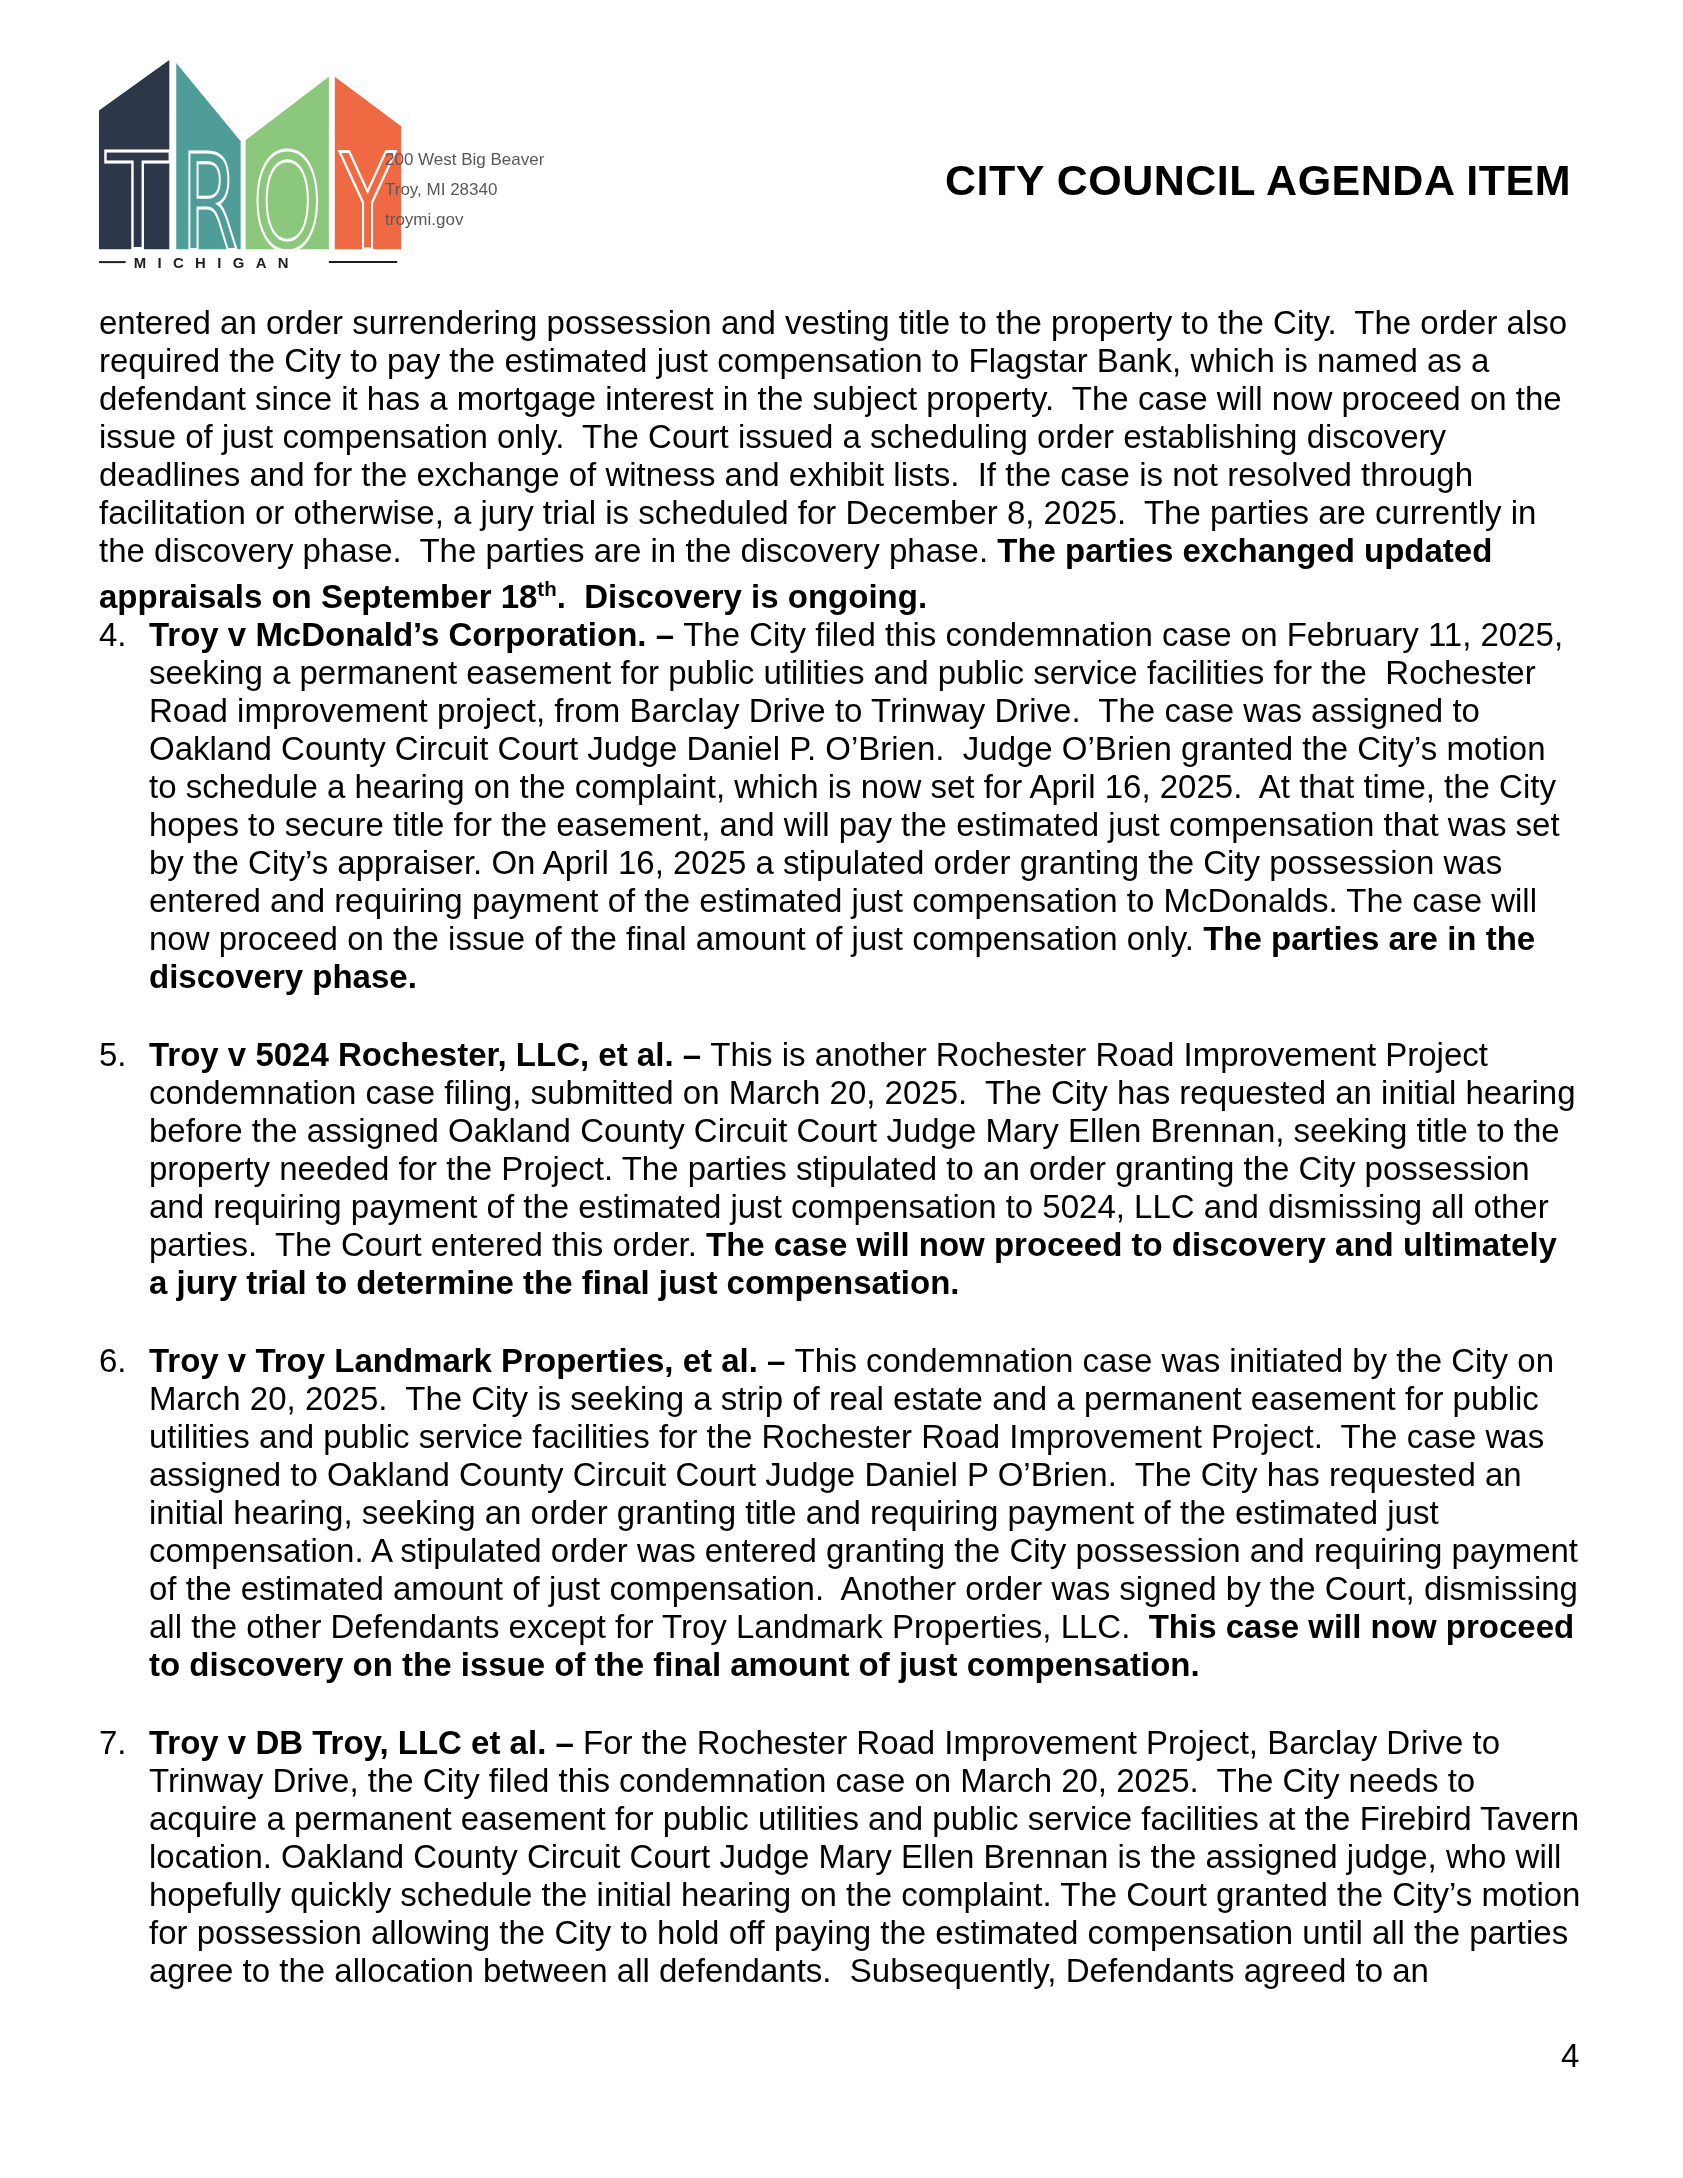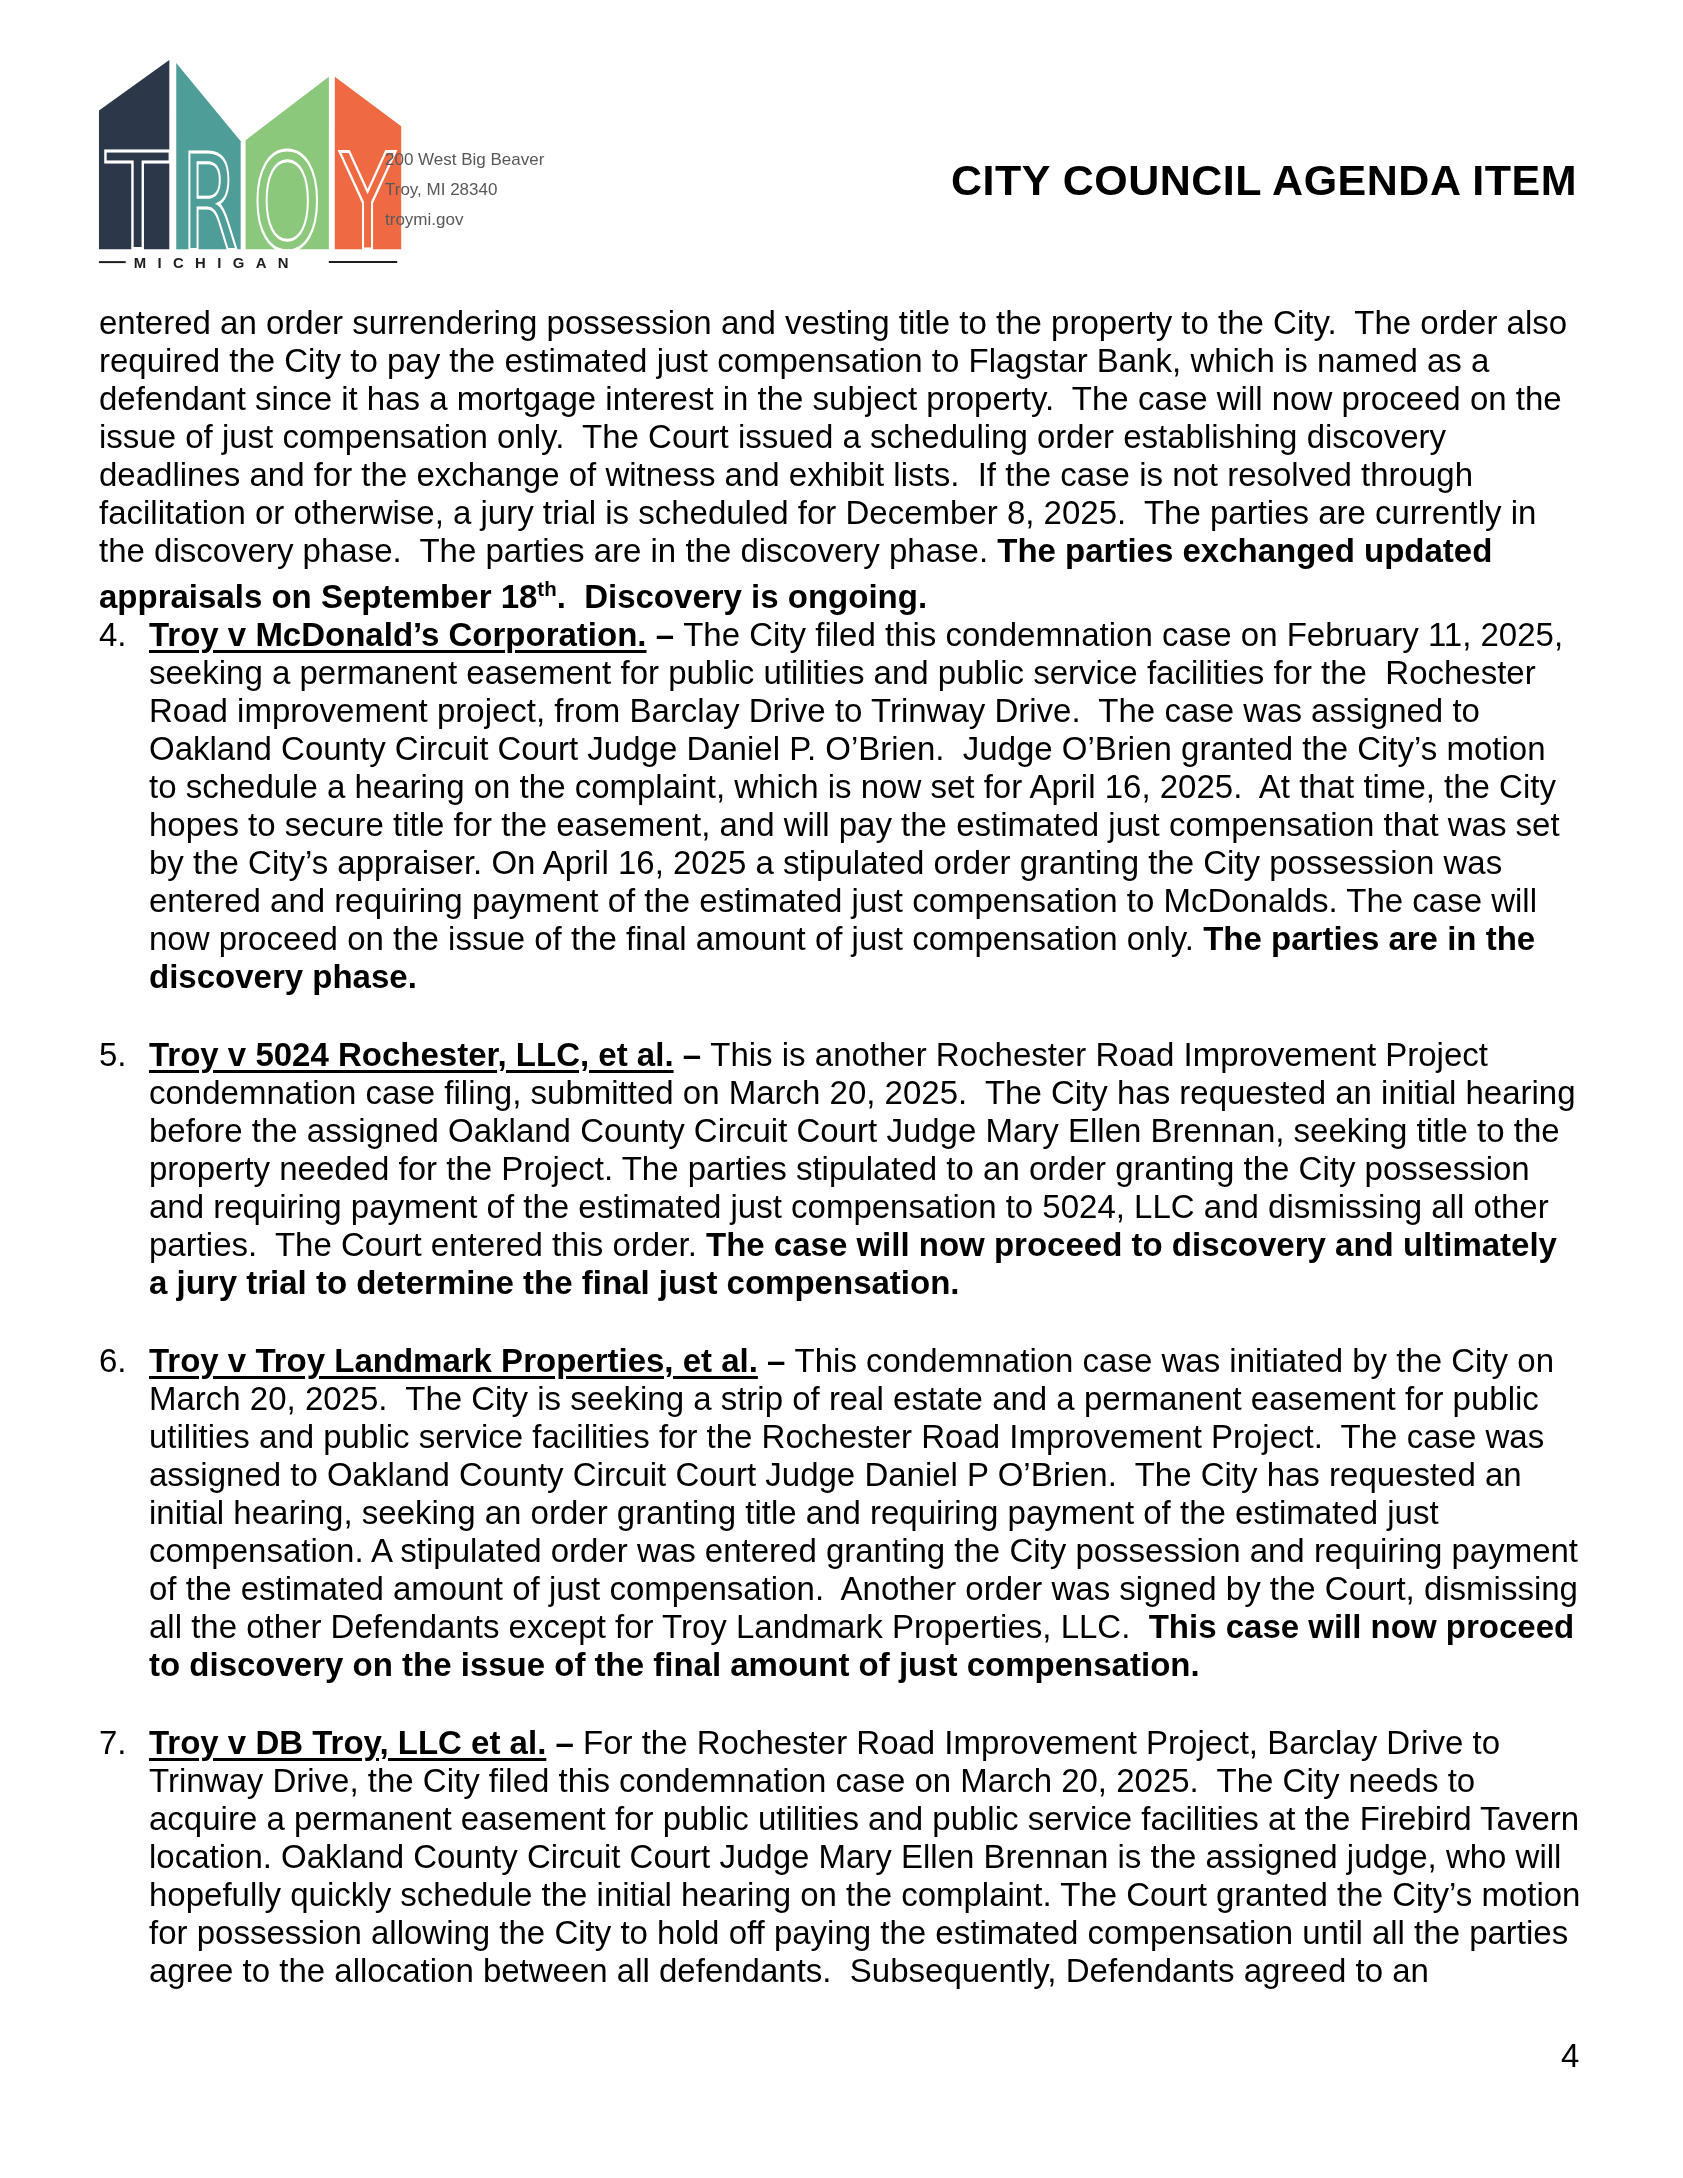--- a/index.html
+++ b/index.html
@@ -10,37 +10,36 @@
     color: #000;
     position: relative;
     overflow: hidden;
   }
   .logo-wrap { position: absolute; left: 94px; top: 54px; width: 327px; height: 223px; }
   .address {
     position: absolute; left: 385px; top: 145px;
     font-size: 17px; line-height: 30px; color: #58585a;
   }
   .doc-title {
-    position: absolute; top: 156px; right: 106px;
+    position: absolute; top: 156px; right: 112px;
     font-size: 43px; font-weight: 800; letter-spacing: 0.5px;
     color: #000; white-space: nowrap;
   }
   .content {
     position: absolute; left: 99px; top: 304px; width: 1483px;
     font-size: 33px; line-height: 38px; color: #000;
   }
   .content p { margin: 0; }
   .pre { white-space: pre-wrap; }
   .cont-para { margin-left: 50px; margin-bottom: 40px; }
   .item { display: flex; margin-bottom: 40px; }
   .item:last-child { margin-bottom: 0; }
   .num { width: 50px; flex: none; }
   .itext { flex: 1; margin: 0; }
   b.case-title {
-    text-decoration: underline;
     text-decoration-thickness: 2.5px;
     text-underline-offset: 4px;
   }
   sup { font-size: 62%; }
   .page-num { position: absolute; left: 1561px; top: 2037px; font-size: 33px; }
 </style>
 </head>
 <body>
 
 <div class="logo-wrap">

